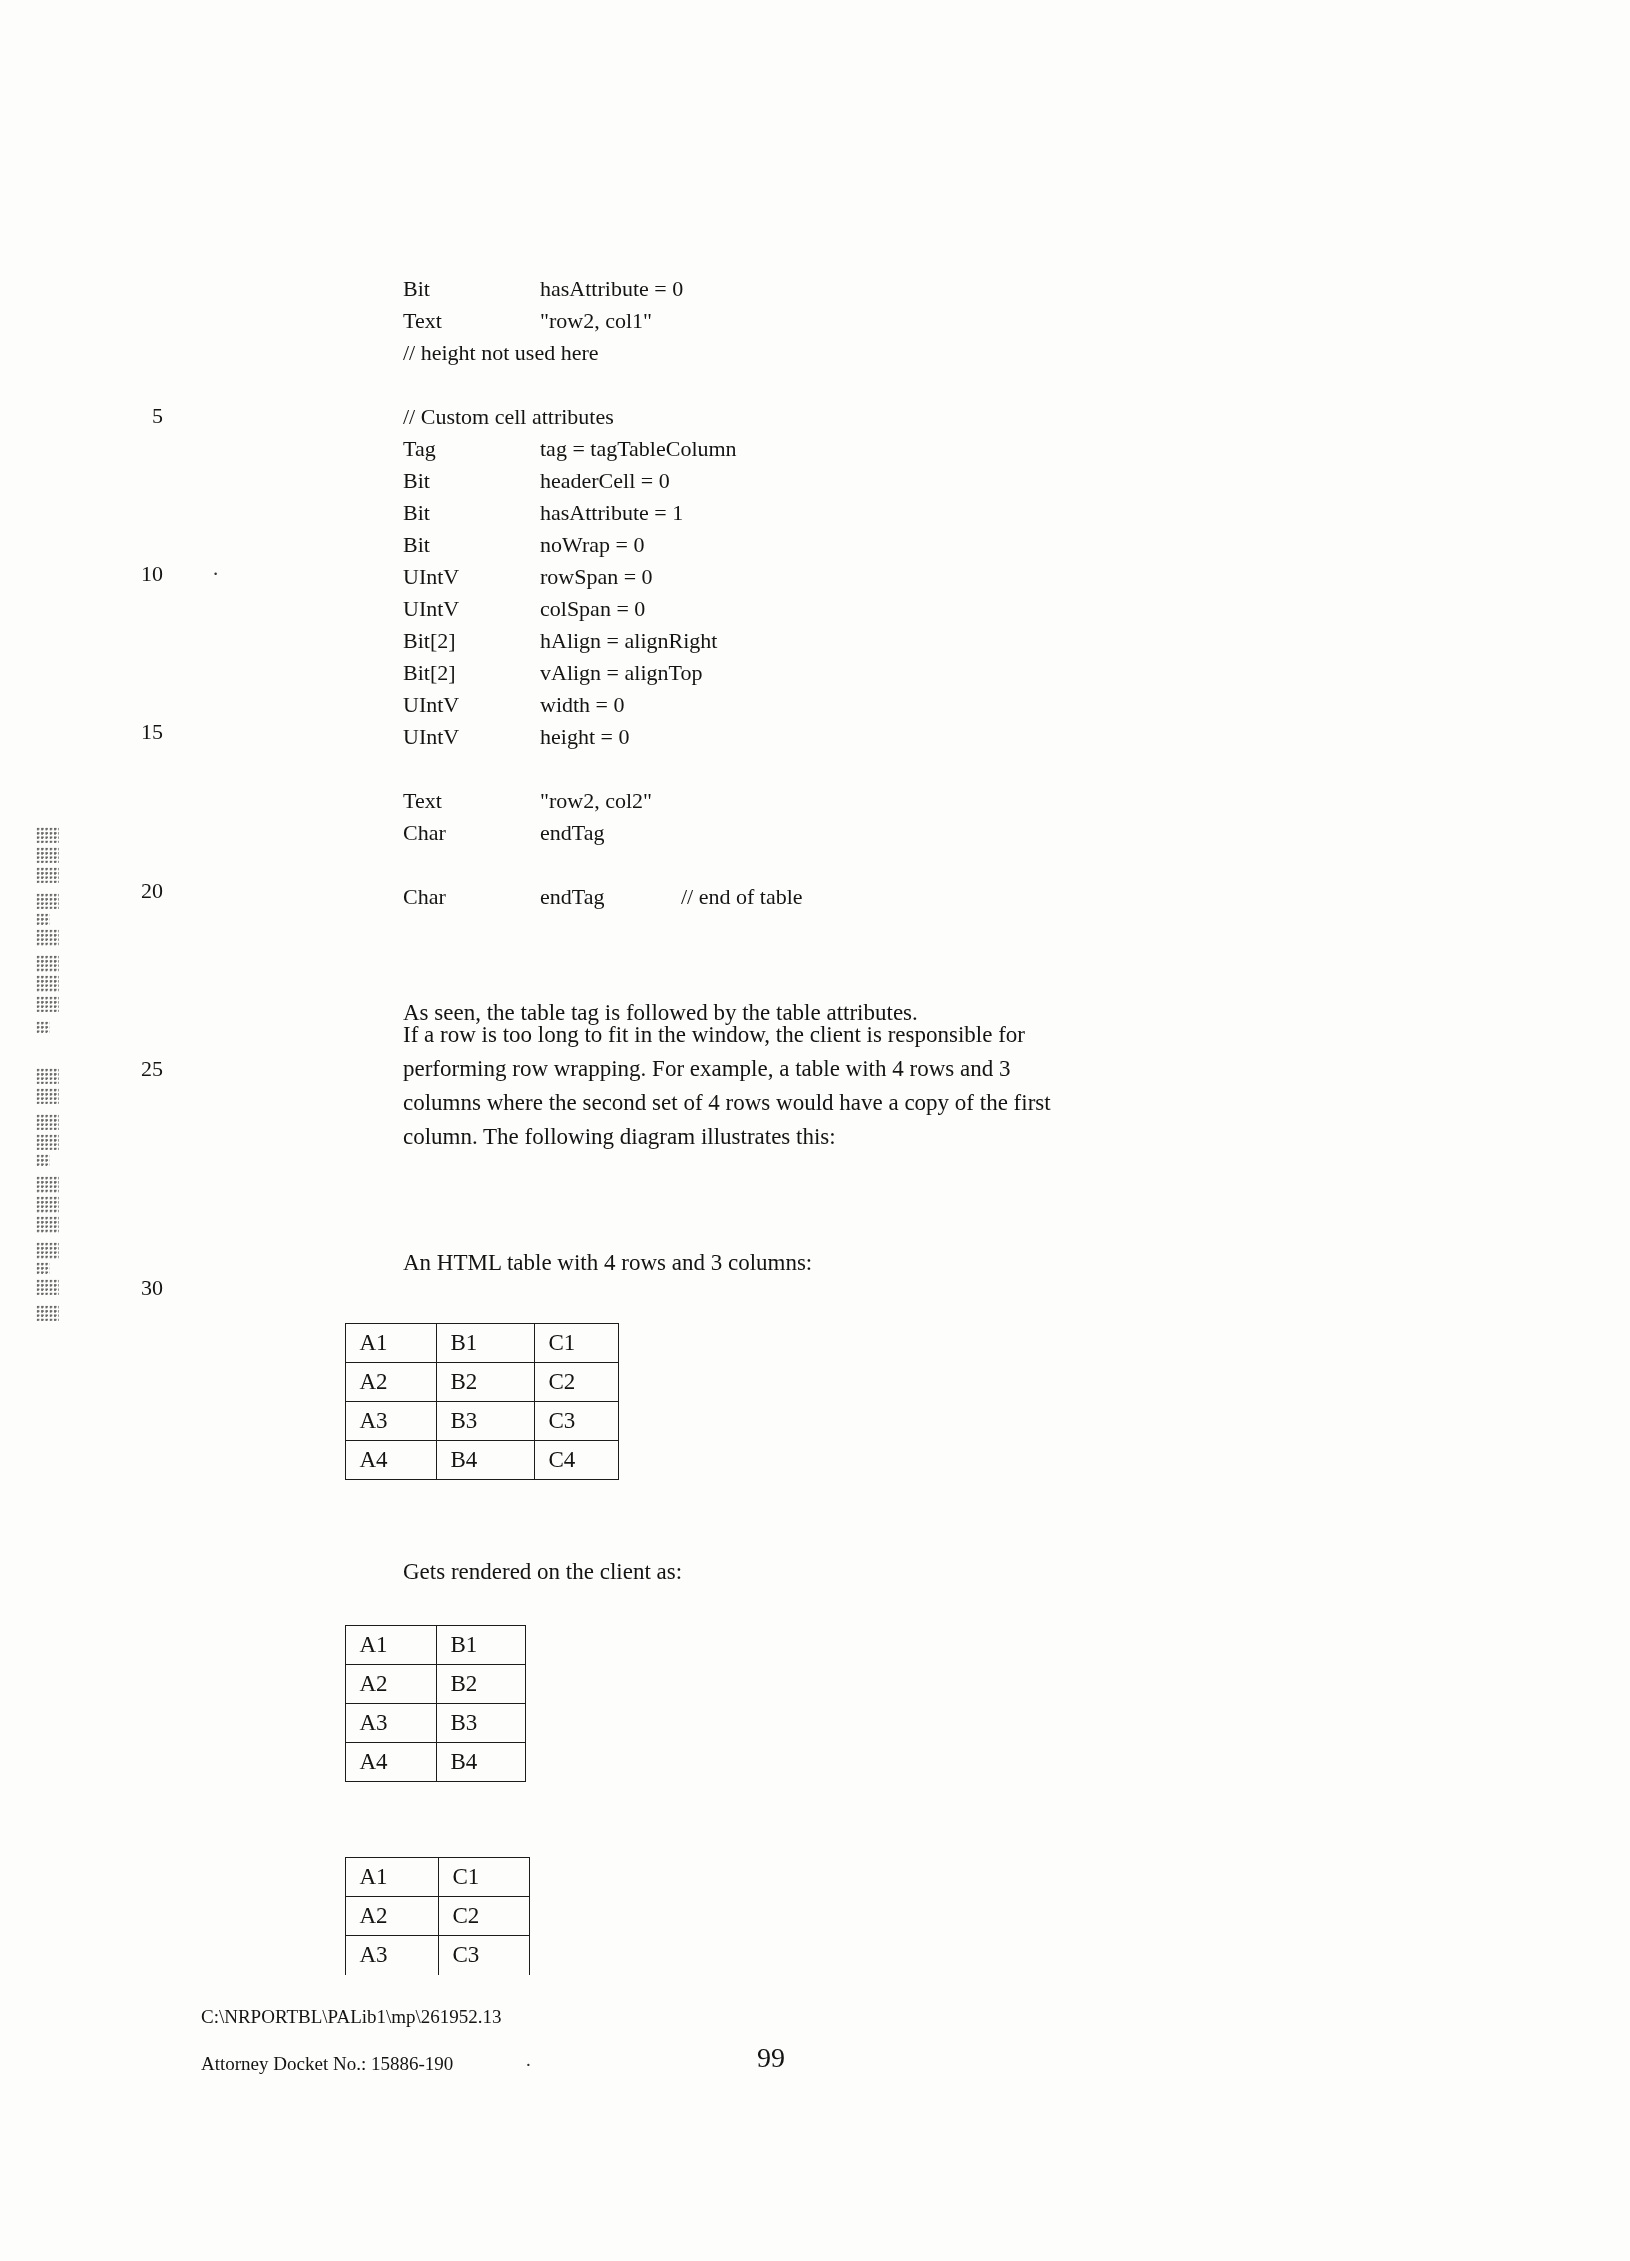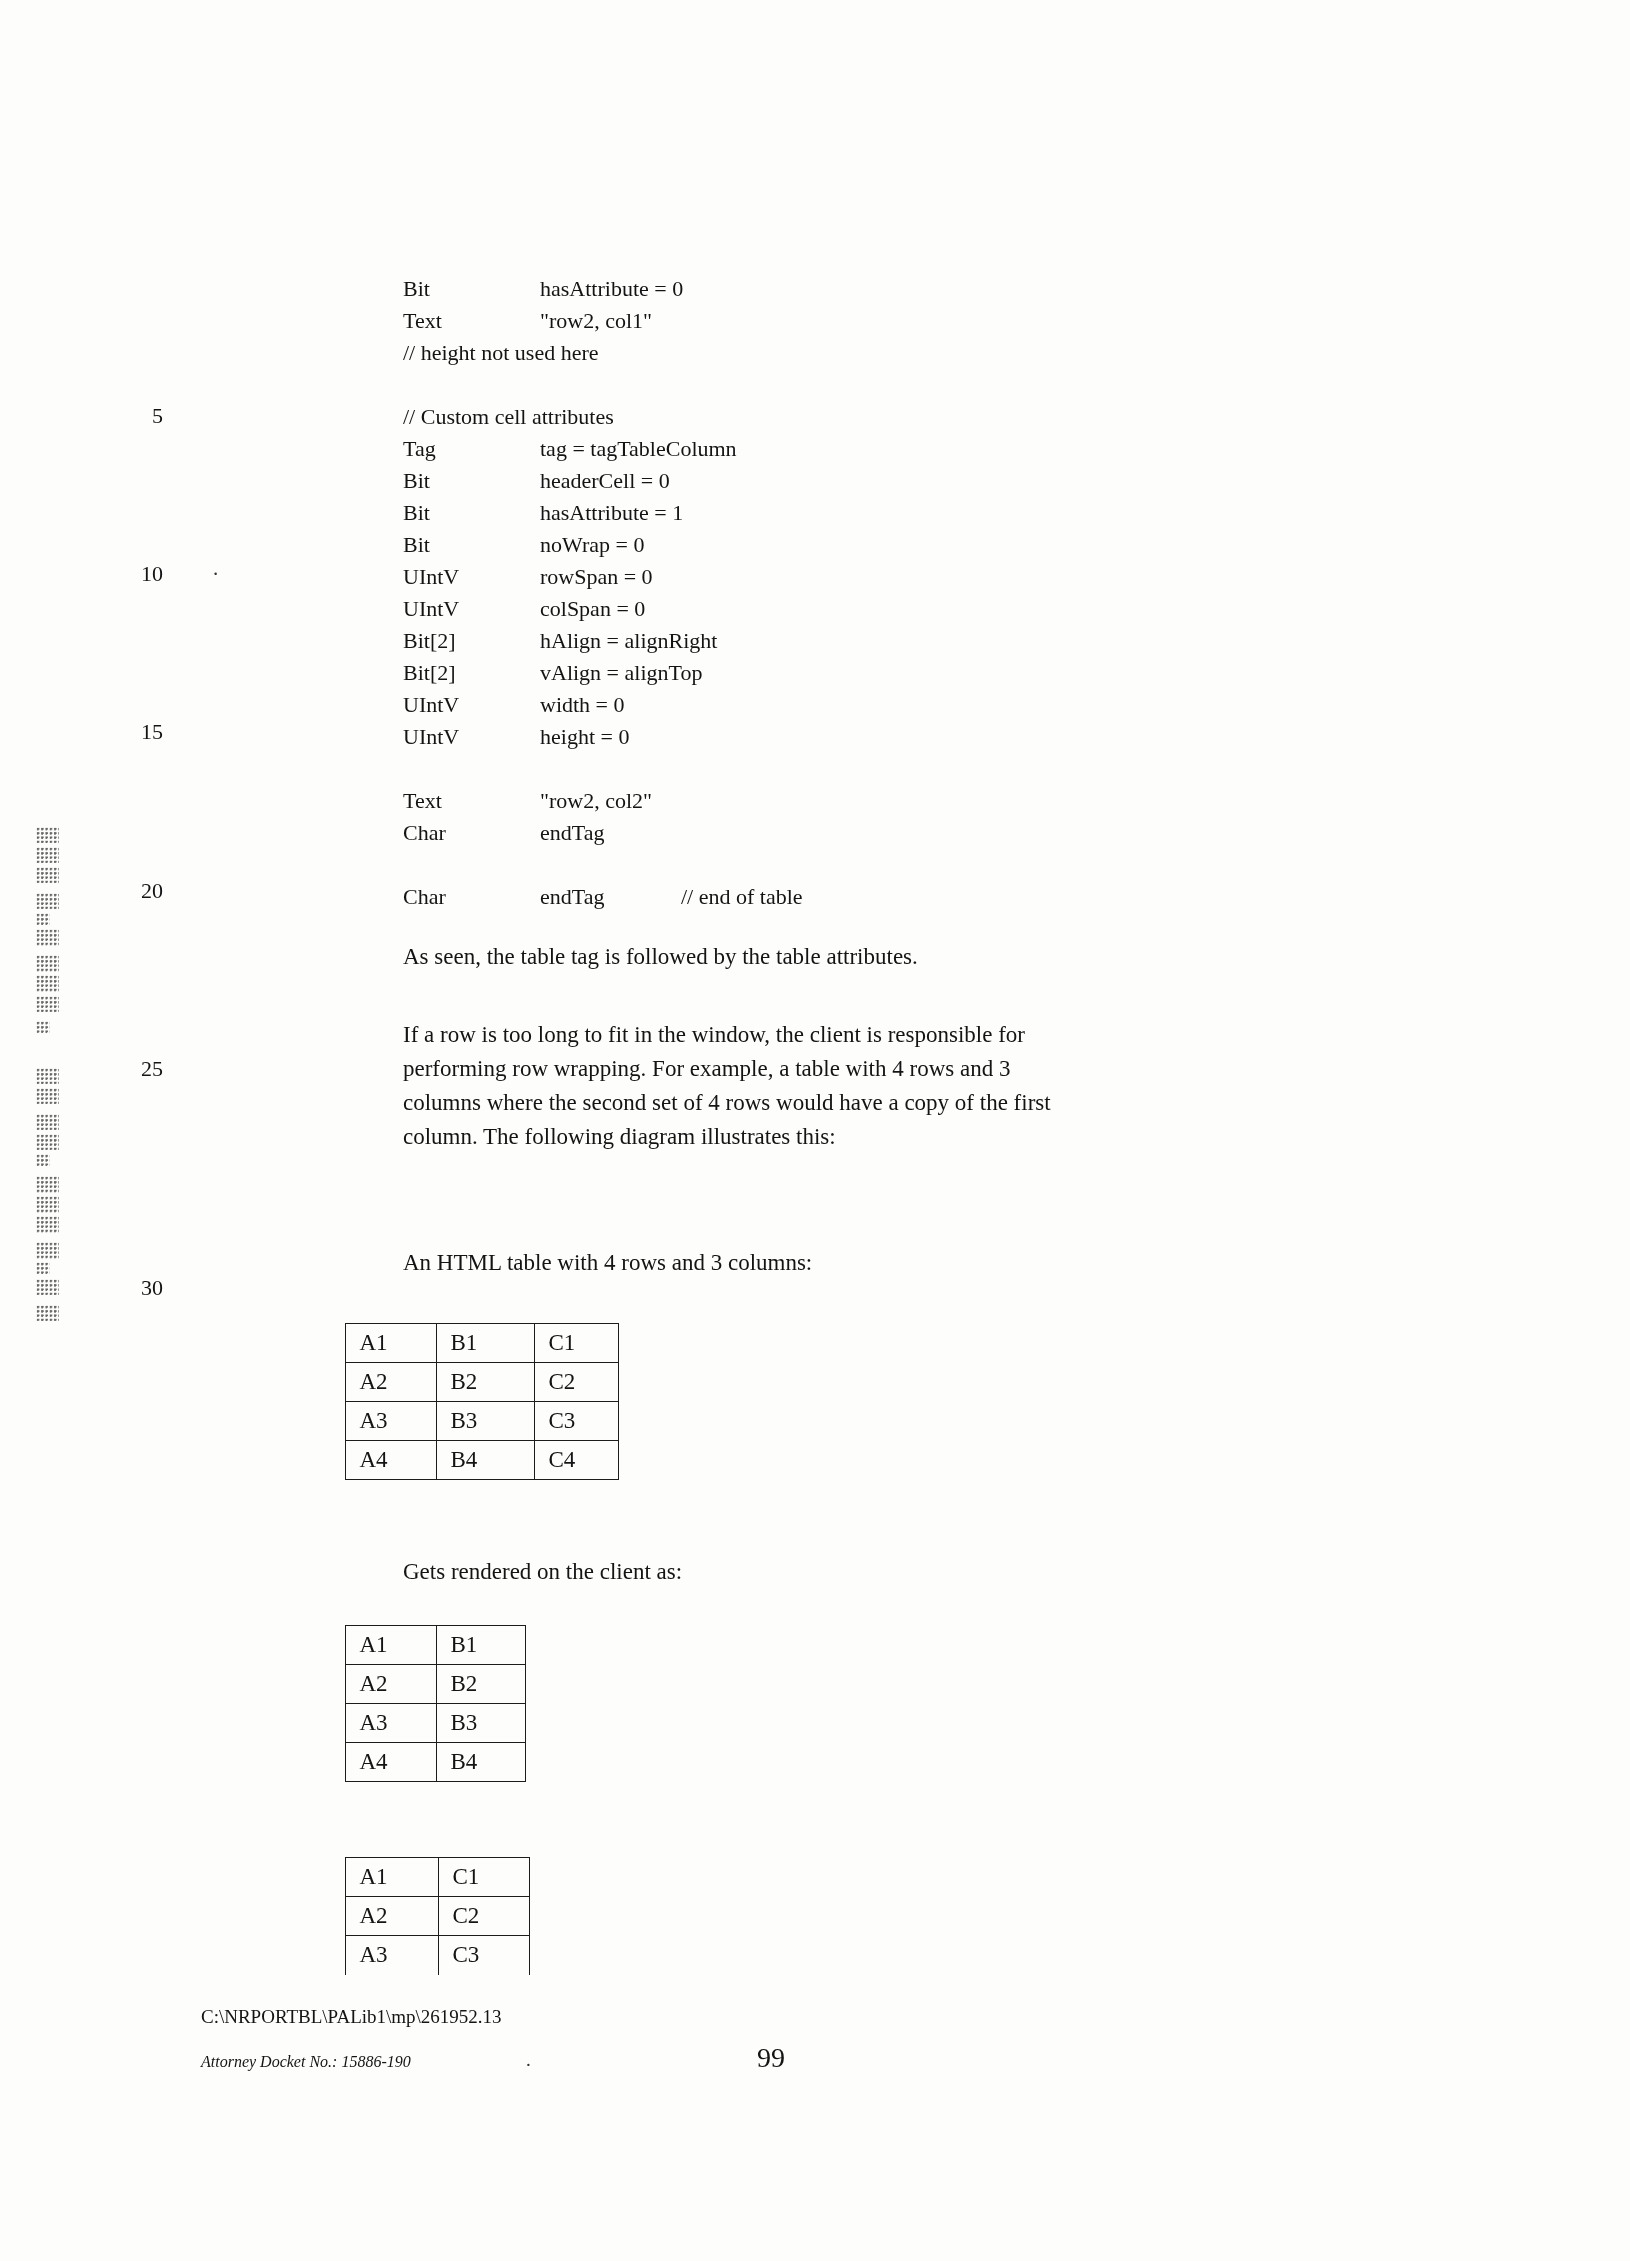--- a/index.html
+++ b/index.html
@@ -48,21 +48,21 @@
     font-size:23px;
     height:39px;
     padding:0 4.8px 0 13.4px;
     vertical-align:middle;
     box-sizing:border-box;
     overflow:hidden;
   }
   table.grid.cut tr:last-child td{border-bottom:none;}
   
   .footer-path{position:absolute;left:201px;top:2006px;font-size:19px;}
-  .footer-docket{position:absolute;left:201px;top:2053px;font-size:16px;font-style:italic;}
+  .footer-docket{position:absolute;left:201px;top:2053px;font-size:19px;}
   .page-number{position:absolute;left:757px;top:2042px;font-size:28px;}
   .stray-dot{position:absolute;font-size:21px;color:#333;}
 </style>
 </head>
 <body>
 
 <div class="page">
 
   <div class="stamp">
       <div class="stamp-glyph" style="margin-bottom: 3.8px;"></div>
@@ -114,21 +114,21 @@
       <div class="code-line"><span class="code-kw">Bit[2]</span><span class="code-val">vAlign = alignTop</span></div>
       <div class="code-line"><span class="code-kw">UIntV</span><span class="code-val">width = 0</span></div>
       <div class="code-line"><span class="code-kw">UIntV</span><span class="code-val">height = 0</span></div>
       <div class="code-blank"></div>
       <div class="code-line"><span class="code-kw">Text</span><span class="code-val">"row2, col2"</span></div>
       <div class="code-line"><span class="code-kw">Char</span><span class="code-val">endTag</span></div>
       <div class="code-blank"></div>
       <div class="code-line"><span class="code-kw">Char</span><span class="code-val">endTag</span><span class="code-trail">// end of table</span></div>
     </div>
 
-  <div class="para" style="top:940px;">As seen, the table tag is followed by the table attributes.</div>
+  <div class="para" style="top:996px;">As seen, the table tag is followed by the table attributes.</div>
 
   <div class="para" style="top:1018px;">
       <div>If a row is too long to fit in the window, the client is responsible for</div>
       <div>performing row wrapping. For example, a table with 4 rows and 3</div>
       <div>columns where the second set of 4 rows would have a copy of the first</div>
       <div>column. The following diagram illustrates this:</div>
     </div>
 
   <div class="caption" style="top:1248px;">An HTML table with 4 rows and 3 columns:</div>
   <table class="grid" style="top:1323px;left:345px;width:273px;">

